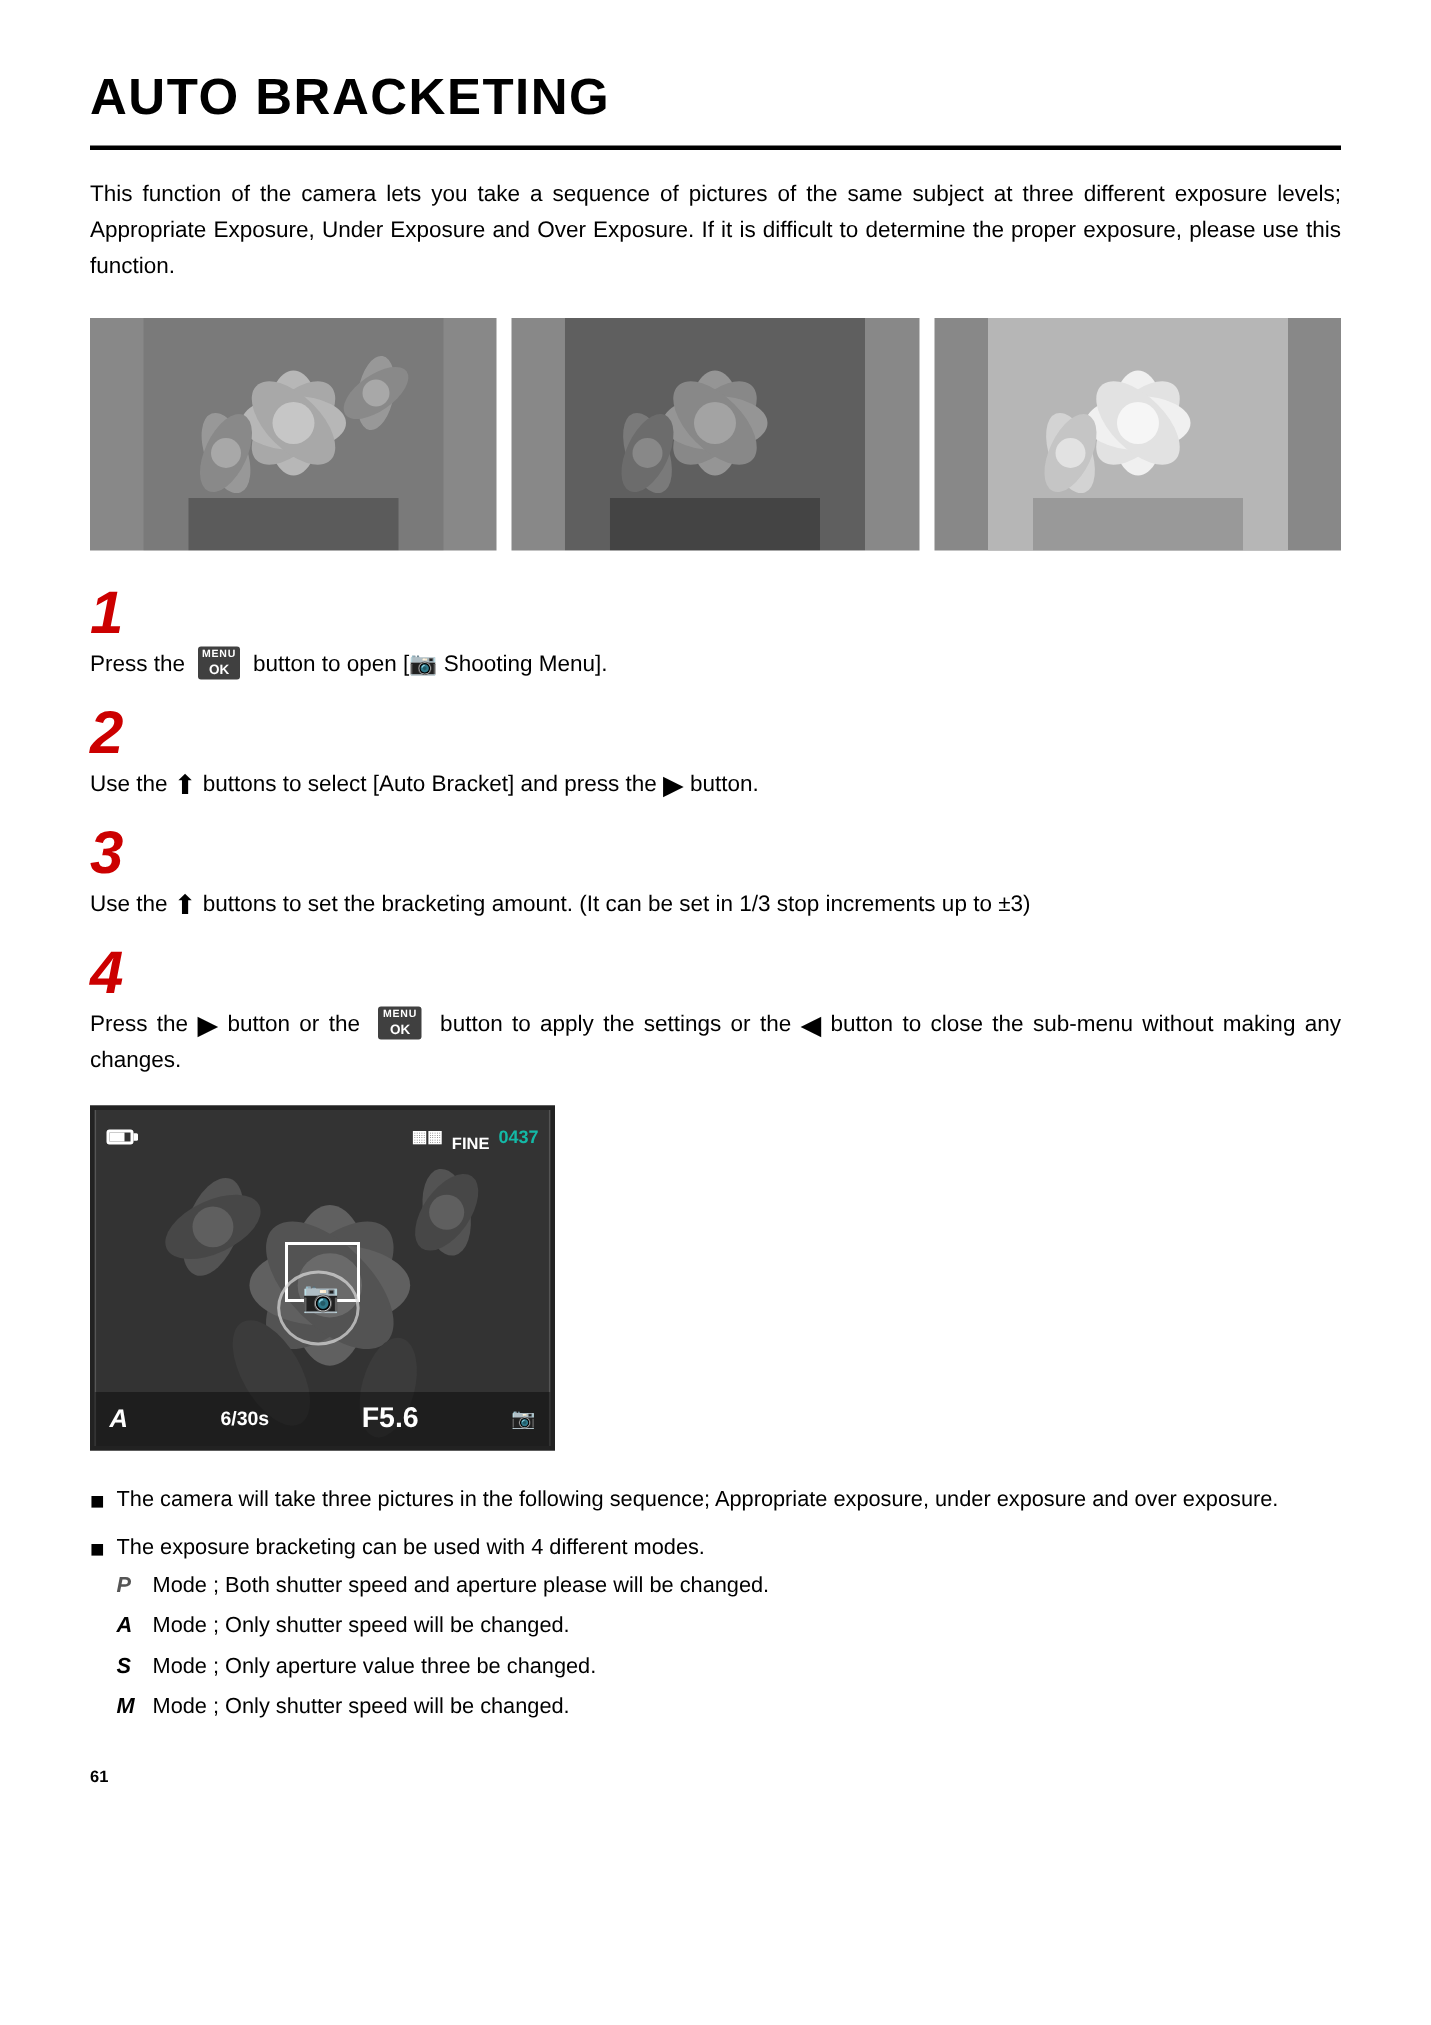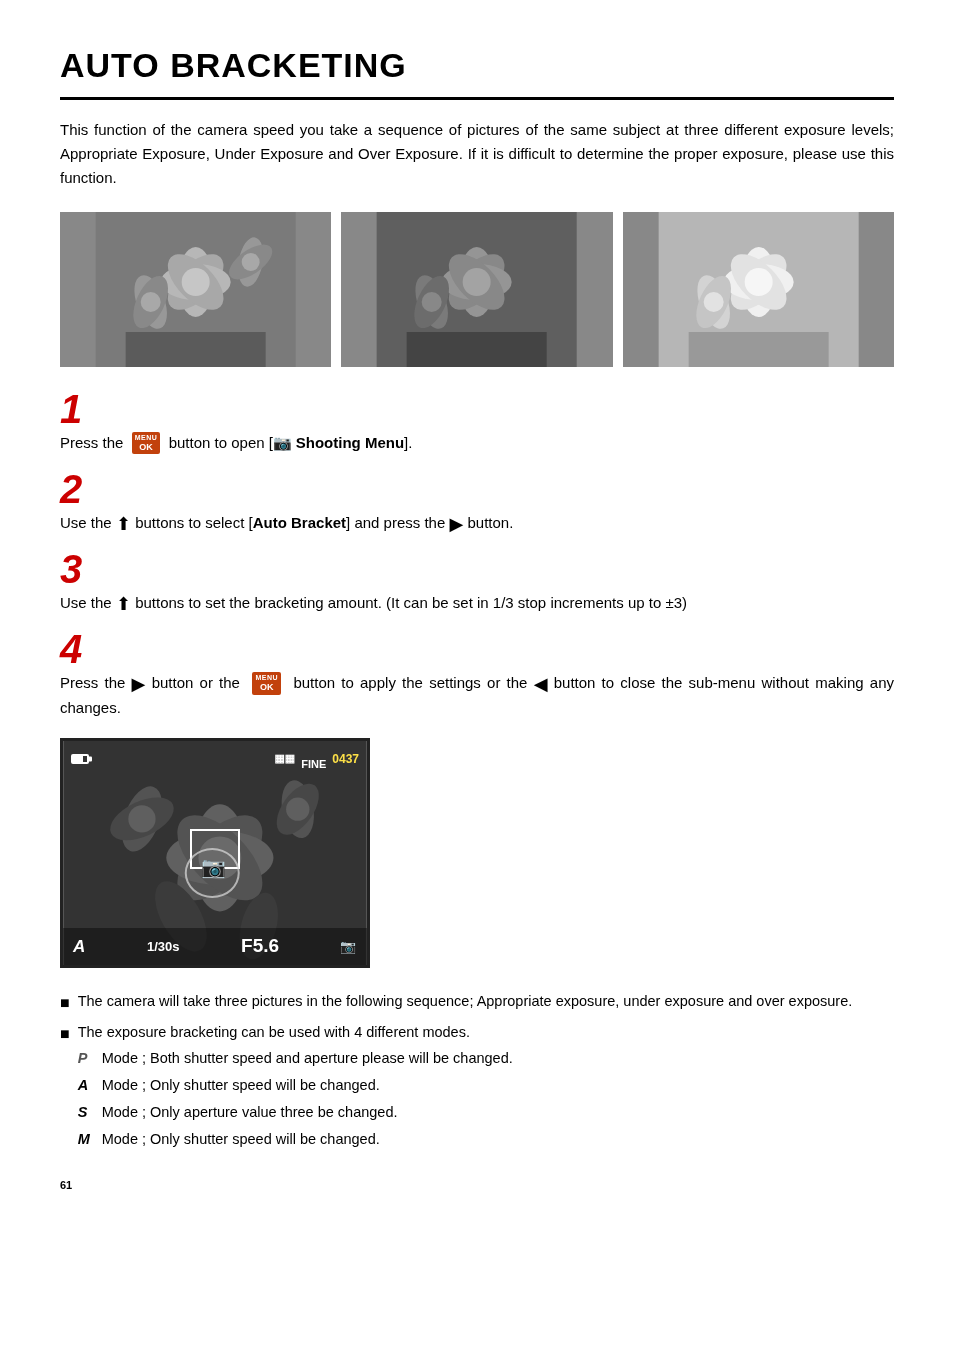--- a/index.html
+++ b/index.html
@@ -65,21 +65,21 @@
 
     .step-text {
       margin-bottom: 14px;
       font-size: 15px;
       line-height: 1.6;
       text-align: justify;
     }
 
     .menu-ok-icon {
       display: inline-block;
-      background: #c2410c;
+      background: #404040;
       color: #fff;
       font-size: 9px;
       font-weight: bold;
       padding: 1px 3px;
       border-radius: 2px;
       line-height: 1.3;
       vertical-align: middle;
       text-align: center;
       position: relative;
       top: -1px;
@@ -108,21 +108,21 @@
     }
 
     .arrow-left {
       display: inline-block;
       vertical-align: middle;
       font-size: 18px;
       line-height: 1;
       color: #000;
     }
 
-    .bold { font-weight: bold; }
+    .bold { font-weight: normal; }
 
     .camera-screen {
       width: 310px;
       height: 230px;
       background: #333;
       border: 3px solid #222;
       margin: 18px 0 22px 0;
       position: relative;
       color: #fff;
       overflow: hidden;
@@ -292,21 +292,21 @@
       font-size: 11px;
       font-weight: bold;
     }
   </style>
 </head>
 <body>
 
 <h1 class="page-title">AUTO BRACKETING</h1>
 <hr class="title-rule">
 
-<p class="intro-text">This function of the camera speed you take a sequence of pictures of the same subject at three different exposure levels; Appropriate Exposure, Under Exposure and Over Exposure. If it is difficult to determine the proper exposure, please use this function.</p>
+<p class="intro-text">This function of the camera lets you take a sequence of pictures of the same subject at three different exposure levels; Appropriate Exposure, Under Exposure and Over Exposure. If it is difficult to determine the proper exposure, please use this function.</p>
 
 <div class="photo-row">
   <div class="photo-placeholder">
     <svg viewBox="0 0 200 155" xmlns="http://www.w3.org/2000/svg">
       <rect width="200" height="155" fill="#888"></rect>
 
       <ellipse cx="100" cy="70" rx="18" ry="35" fill="#ccc" transform="rotate(0,100,70)"></ellipse>
       <ellipse cx="100" cy="70" rx="18" ry="35" fill="#bbb" transform="rotate(45,100,70)"></ellipse>
       <ellipse cx="100" cy="70" rx="18" ry="35" fill="#ccc" transform="rotate(90,100,70)"></ellipse>
       <ellipse cx="100" cy="70" rx="18" ry="35" fill="#bbb" transform="rotate(135,100,70)"></ellipse>
@@ -410,33 +410,33 @@
 
   <div class="screen-top-bar" style="position:absolute; top:0; left:0; right:0; z-index:2; display:flex; justify-content:space-between; align-items:center; padding:4px 8px; background:rgba(0,0,0,0.0);">
     <div style="display:flex;align-items:center;gap:4px;">
       <div class="screen-battery">
         <div class="screen-battery-fill"></div>
       </div>
     </div>
     <div style="display:flex; align-items:center; gap:6px;">
       <span class="screen-grid-icon" style="font-size:11px; color:#fff;">▦▦</span>
       <span class="screen-quality" style="font-size:11px; color:#fff; font-weight:bold;">FINE</span>
-      <span class="screen-frame-count" style="font-size:12px; color:#fde047; font-weight:bold;">0437</span>
+      <span class="screen-frame-count" style="font-size:12px; color:#14b8a6; font-weight:bold;">0437</span>
     </div>
   </div>
 
   <div class="screen-focus-box"></div>
 
   <div class="screen-circle-overlay"></div>
 
   <div class="screen-icon-center" style="font-size:20px;">📷</div>
 
   <div class="screen-bottom-bar">
     <span class="screen-mode-a" style="font-style:italic; font-weight:900; font-size:17px;">A</span>
-    <span class="screen-shutter">1/30s</span>
+    <span class="screen-shutter">6/30s</span>
     <span class="screen-aperture">F5.6</span>
     <span class="screen-self-timer">📷</span>
   </div>
 </div>
 
 <div class="notes-section">
   <div class="note-item">
     <span class="note-bullet">■</span>
     <span>The camera will take three pictures in the following sequence; Appropriate exposure, under exposure and over exposure.</span>
   </div>

